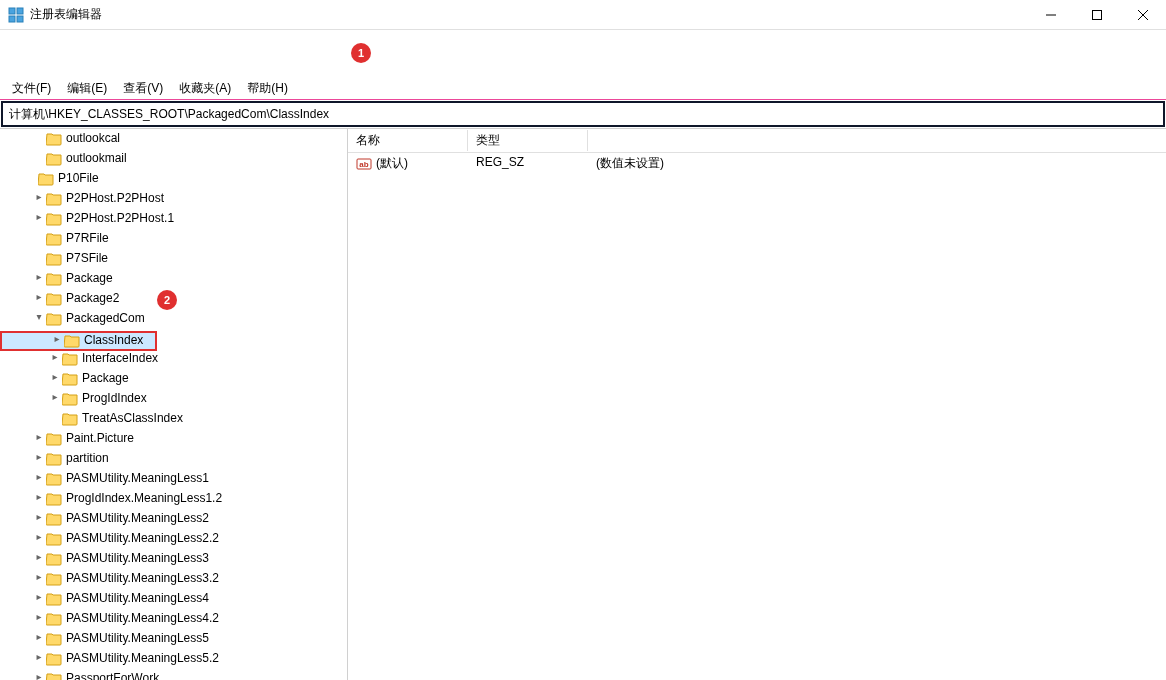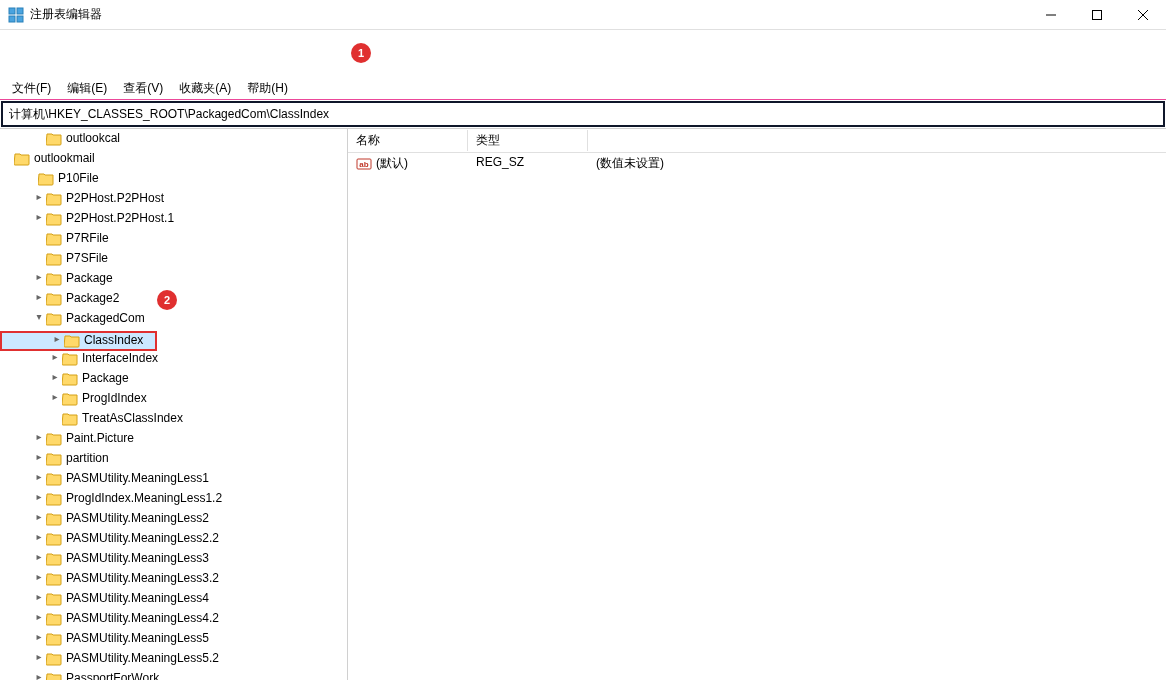--- a/index.html
+++ b/index.html
@@ -201,21 +201,21 @@
 <div class="content">
   <div class="tree-pane">
     <div class="tree" id="tree">
         <div class="tree-item" style="padding-left: 32px;">
           <span class="expander"></span>
           <svg class="folder-icon" viewBox="0 0 16 16">
             <path d="M1 3 h5 l1 1 h8 v9 a1 1 0 0 1 -1 1 h-13 a1 1 0 0 1 -1 -1 z" fill="#ffd96a" stroke="#d4a017"></path>
           </svg>
           <span>outlookcal</span>
         </div>
-        <div class="tree-item" style="">
+        <div class="tree-item" style="padding-left: 32px;">
           <span class="expander"></span>
           <svg class="folder-icon" viewBox="0 0 16 16">
             <path d="M1 3 h5 l1 1 h8 v9 a1 1 0 0 1 -1 1 h-13 a1 1 0 0 1 -1 -1 z" fill="#ffd96a" stroke="#d4a017"></path>
           </svg>
           <span>outlookmail</span>
         </div>
         <div class="tree-item" style="padding-left: 24px;">
           <span class="expander"></span>
           <svg class="folder-icon" viewBox="0 0 16 16">
             <path d="M1 3 h5 l1 1 h8 v9 a1 1 0 0 1 -1 1 h-13 a1 1 0 0 1 -1 -1 z" fill="#ffd96a" stroke="#d4a017"></path>

